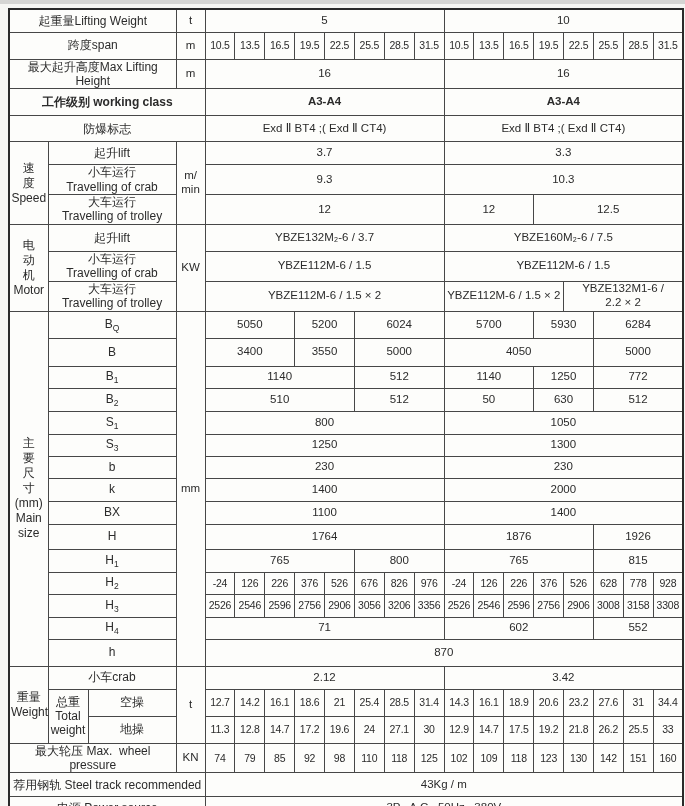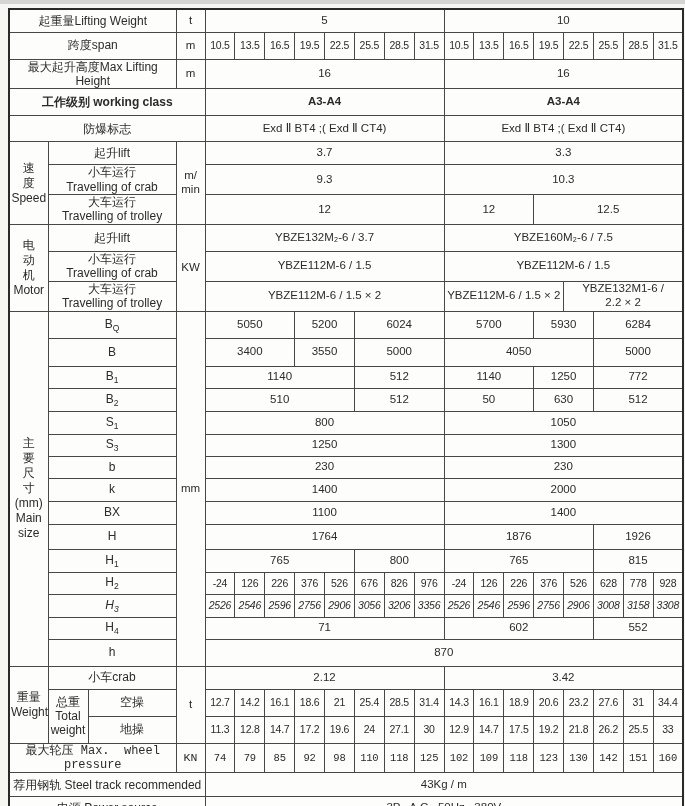--- a/index.html
+++ b/index.html
@@ -247,21 +247,21 @@
           <td class="data"><span>976</span></td>
           <td class="data"><span>-24</span></td>
           <td class="data"><span>126</span></td>
           <td class="data"><span>226</span></td>
           <td class="data"><span>376</span></td>
           <td class="data"><span>526</span></td>
           <td class="data"><span>628</span></td>
           <td class="data"><span>778</span></td>
           <td class="data"><span>928</span></td>
         </tr>
-        <tr class="sm" style="height: 23px; font-style: italic;">
+        <tr class="sm" style="height: 23px;">
           <td colspan="2" class="label"><span>H</span><sub>3</sub></td>
           <td class="data"><span>2526</span></td>
           <td class="data"><span>2546</span></td>
           <td class="data"><span>2596</span></td>
           <td class="data"><span>2756</span></td>
           <td class="data"><span>2906</span></td>
           <td class="data"><span>3056</span></td>
           <td class="data"><span>3206</span></td>
           <td class="data"><span>3356</span></td>
           <td class="data"><span>2526</span></td>
@@ -325,21 +325,21 @@
           <td class="data"><span>30</span></td>
           <td class="data"><span>12.9</span></td>
           <td class="data"><span>14.7</span></td>
           <td class="data"><span>17.5</span></td>
           <td class="data"><span>19.2</span></td>
           <td class="data"><span>21.8</span></td>
           <td class="data"><span>26.2</span></td>
           <td class="data"><span>25.5</span></td>
           <td class="data"><span>33</span></td>
         </tr>
-        <tr class="sm" style="height: 26px; font-family: Liberation Mono, monospace;">
+        <tr class="sm" style="height: 26px;">
           <td colspan="3" class="label"><span>最大轮压 Max.  wheel pressure</span></td>
           <td class="unit"><span>KN</span></td>
           <td class="data"><span>74</span></td>
           <td class="data"><span>79</span></td>
           <td class="data"><span>85</span></td>
           <td class="data"><span>92</span></td>
           <td class="data"><span>98</span></td>
           <td class="data"><span>110</span></td>
           <td class="data"><span>118</span></td>
           <td class="data"><span>125</span></td>

